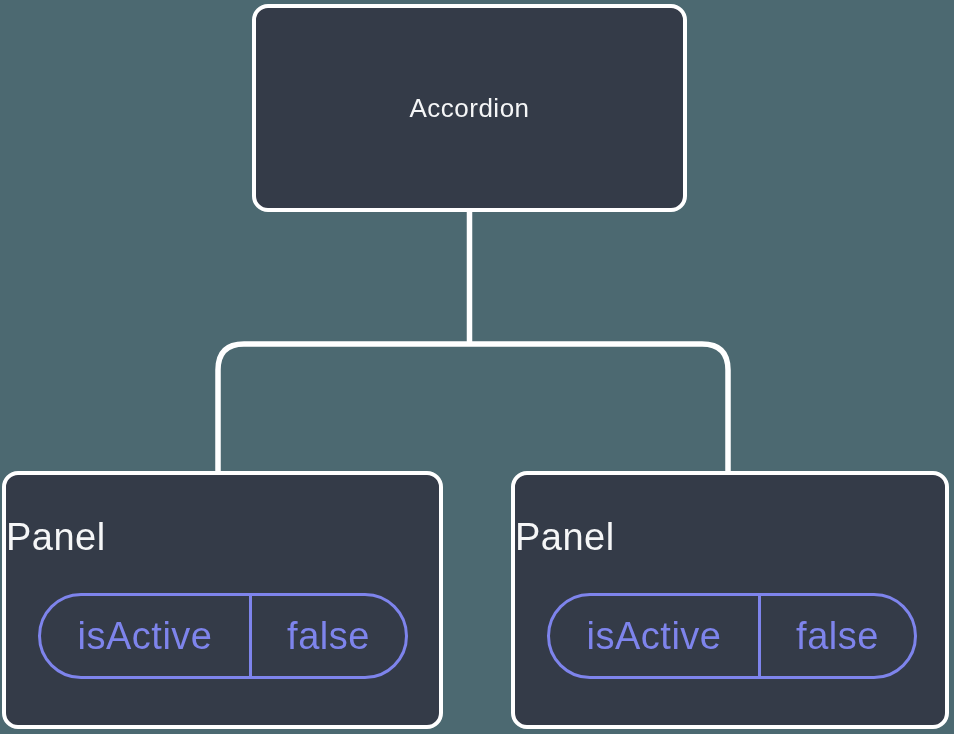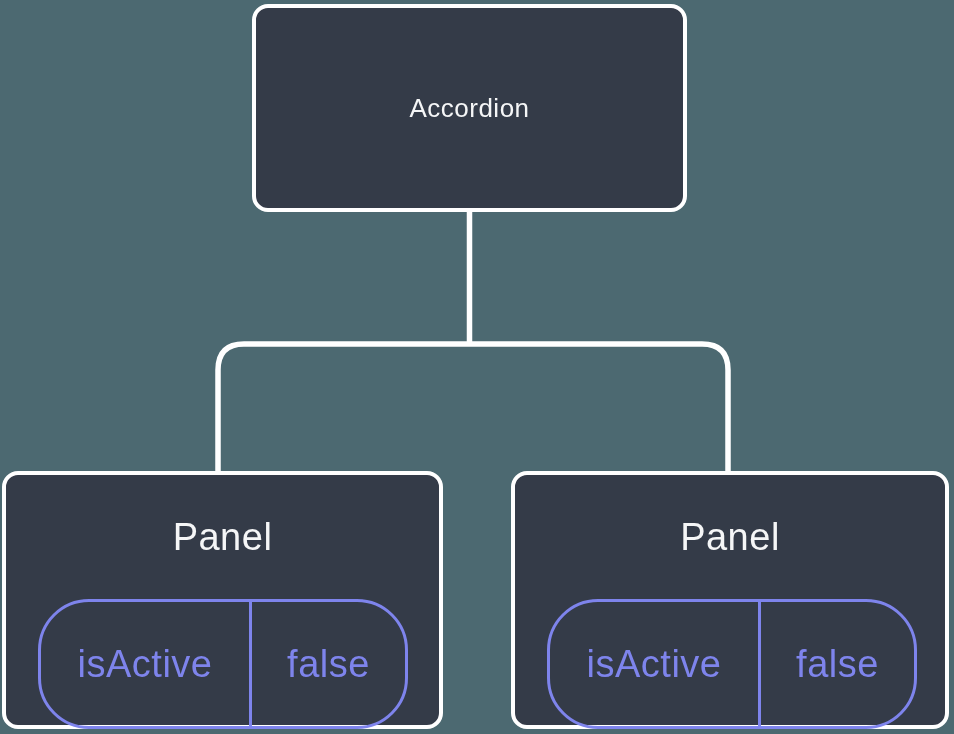--- a/index.html
+++ b/index.html
@@ -43,30 +43,30 @@
     font-size: 26px;
     font-weight: 500;
     letter-spacing: 0.5px;
   }
   .node-panel-1 { left: 2px;   top: 471px; width: 441px; height: 258px; }
   .node-panel-2 { left: 511px; top: 471px; width: 438px; height: 258px; }
   .panel-title {
     position: absolute;
     left: 0; right: 0; top: 34px;
     height: 56px; line-height: 56px;
-    text-align: center;
+    text-align: left;
     color: var(--title);
     font-size: 38px;
     font-weight: 500;
     letter-spacing: 0.5px;
   }
   .pill {
     position: absolute;
-    left: 32px; top: 124px;
-    width: 370px; height: 130px;
+    left: 32px; top: 118px;
+    width: 370px; height: 86px;
     border: 3px solid var(--accent);
     border-radius: 51px;
     display: flex;
     overflow: hidden;
     background: transparent;
     text-align: right;
   }
   .pill-cell {
     display: flex; align-items: center; justify-content: center;
     color: var(--accent);

